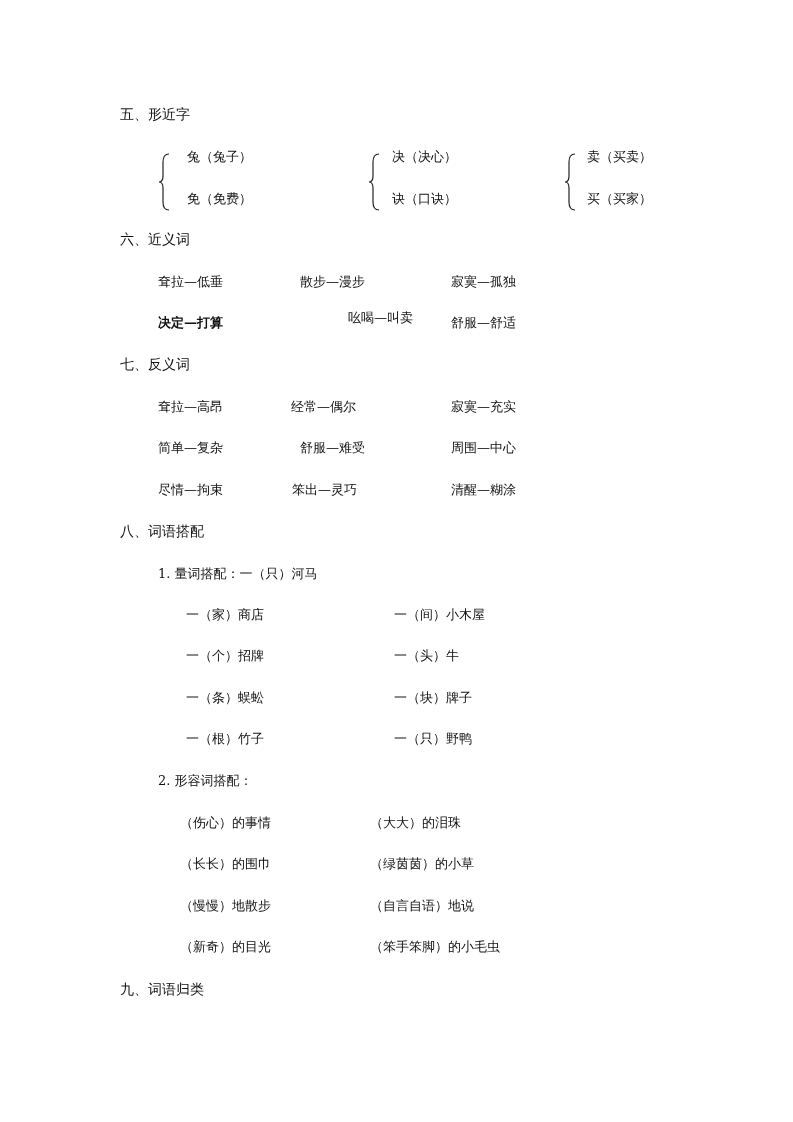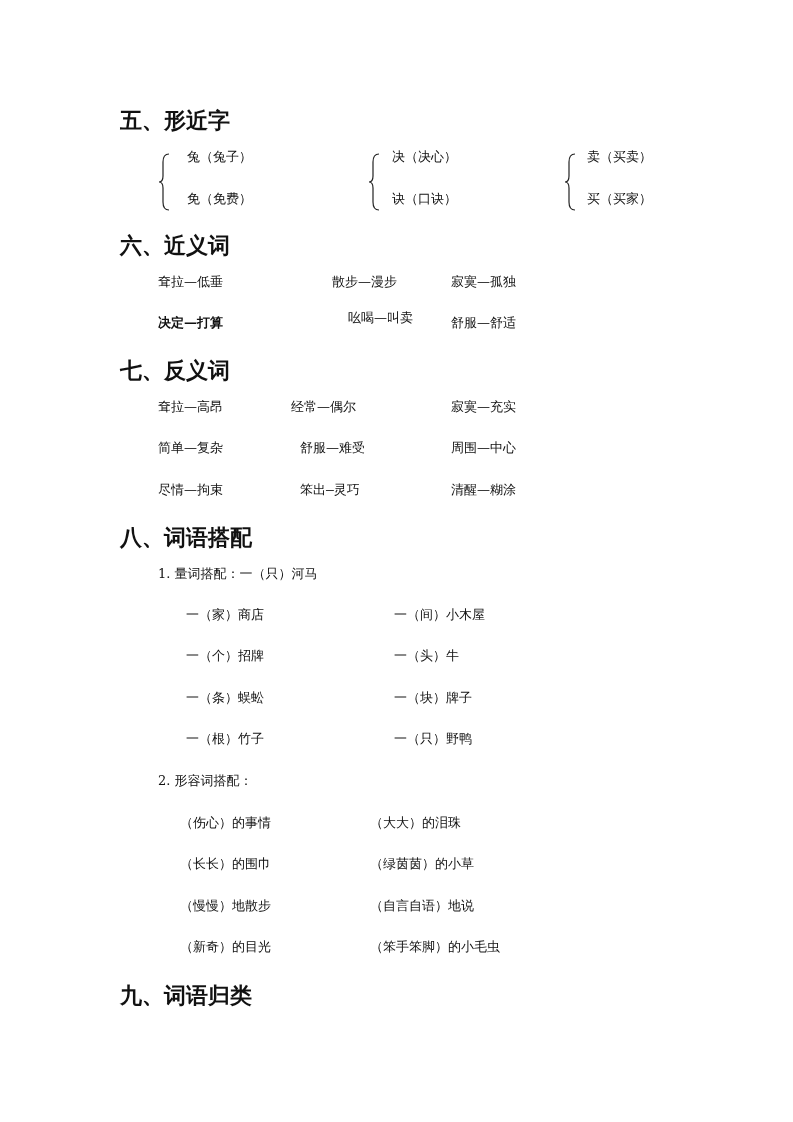--- a/index.html
+++ b/index.html
@@ -2,21 +2,21 @@
 <html><head>
 <meta charset="utf-8">
 <style>
   html, body { margin: 0; padding: 0; background: #ffffff; }
   body {
     width: 793px; height: 1122px; position: relative; overflow: hidden;
     font-family: "DejaVu Serif", "Liberation Serif", serif;
     color: #111111;
   }
   .abs { position: absolute; white-space: nowrap; }
-  .h { font-family: "DejaVu Sans", "Liberation Sans", sans-serif; font-weight: bold; font-size: 22px; left: 120px; }
+  .h { font-family: "DejaVu Sans", "Liberation Sans", sans-serif; font-weight: normal; font-size: 14px; left: 120px; }
   .t { font-size: 13px; }
   .brace {
     position: absolute; width: 10px; height: 54px;
     font-family: "DejaVu Serif", serif;
   }
   .brace svg { display: block; }
 </style>
 </head>
 <body>
 
@@ -41,35 +41,35 @@
 <div class="brace" style="left:564px; top:152px;">
   <svg width="12" height="60" viewBox="0 0 12 60">
       <path d="M11 2 Q5 2 5 10 L5 24 Q5 30 1 30 Q5 30 5 36 L5 50 Q5 58 11 58" fill="none" stroke="#222" stroke-width="1.2"></path>
     </svg>
 </div>
 <div class="abs t" style="left:587px; top:148px;">卖（买卖）</div>
 <div class="abs t" style="left:587px; top:190px;">买（买家）</div>
 
 <div class="abs h" style="top:231px;">六、近义词</div>
 <div class="abs t" style="left:158px; top:273px;">耷拉—低垂</div>
-<div class="abs t" style="left:300px; top:273px;margin-left:32px;">散步—漫步</div>
+<div class="abs t" style="left:300px; top:273px;">散步—漫步</div>
 <div class="abs t" style="left:451px; top:273px;">寂寞—孤独</div>
 <div class="abs t" style="left:158px; top:314px;font-weight:bold;">决定—打算</div>
 <div class="abs t" style="left:300px; top:309px;padding-left:48px;">吆喝—叫卖</div>
 <div class="abs t" style="left:451px; top:314px;">舒服—舒适</div>
 
 <div class="abs h" style="top:356px;">七、反义词</div>
 <div class="abs t" style="left:158px; top:398px;">耷拉—高昂</div>
 <div class="abs t" style="left:291px; top:398px;">经常—偶尔</div>
 <div class="abs t" style="left:451px; top:398px;">寂寞—充实</div>
 <div class="abs t" style="left:158px; top:439px;">简单—复杂</div>
 <div class="abs t" style="left:300px; top:439px;">舒服—难受</div>
 <div class="abs t" style="left:451px; top:439px;">周围—中心</div>
 <div class="abs t" style="left:158px; top:481px;">尽情—拘束</div>
-<div class="abs t" style="left:300px; top:481px;font-family:Liberation Mono, monospace;">笨出—灵巧</div>
+<div class="abs t" style="left:292px; top:481px;">笨出—灵巧</div>
 <div class="abs t" style="left:451px; top:481px;">清醒—糊涂</div>
 
 <div class="abs h" style="top:523px;text-align:right;">八、词语搭配</div>
 <div class="abs t" style="left:158px; top:565px;">1. 量词搭配：一（只）河马</div>
 
 <div class="abs t" style="left:186px; top:606px;">一（家）商店</div>
 <div class="abs t" style="left:394px; top:606px;">一（间）小木屋</div>
 <div class="abs t" style="left:186px; top:647px;">一（个）招牌</div>
 <div class="abs t" style="left:394px; top:647px;">一（头）牛</div>
 <div class="abs t" style="left:186px; top:689px;">一（条）蜈蚣</div>

